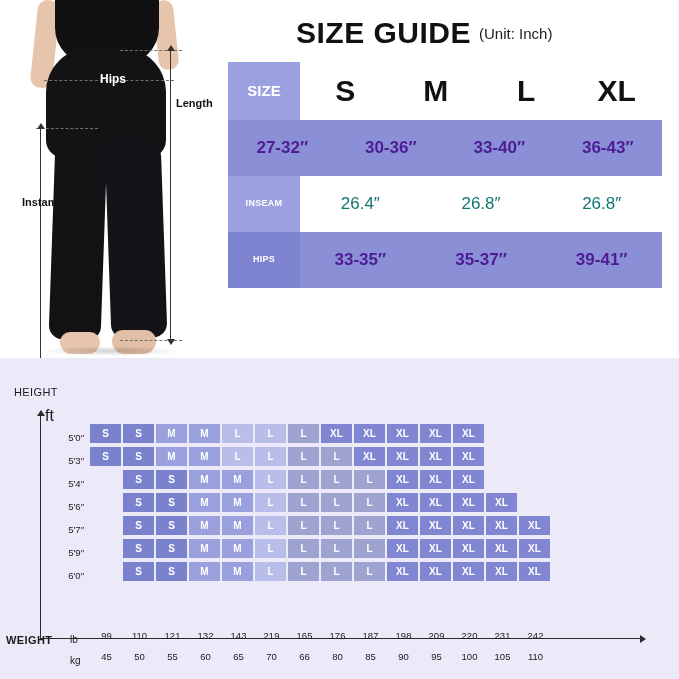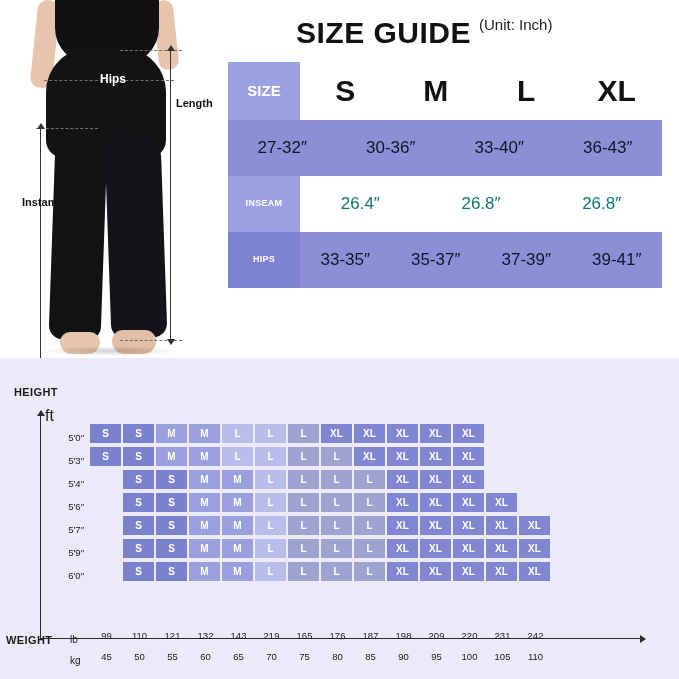--- a/index.html
+++ b/index.html
@@ -89,21 +89,21 @@
   }
   .arrow-v::before{ top:-5px; border-bottom:6px solid #333; }
   .arrow-v::after { bottom:-5px; border-top:6px solid #333; }
 
   .len-line { left:170px; top:50px; height:290px; }
   .ins-line { left:40px; top:128px; height:232px; }
 
   .dash-h { position:absolute; height:0; border-top:1px dashed #6f6f72; }
 
   
-  .sg-title-wrap { position:absolute; left:296px; top:16px; display:flex; align-items:flex-start; gap:8px; }
+  .sg-title-wrap { position:absolute; left:296px; top:16px; display:flex; align-items:center; gap:8px; }
   .sg-title { font-size:30px; font-weight:800; letter-spacing:.5px; color:#111; }
   .sg-unit { font-size:15px; color:#222; }
 
   .table { position:absolute; left:228px; top:62px; width:434px; }
   .row { display:flex; height:56px; align-items:stretch; }
   .row.head { height:58px; }
   .row.alt { background:#8b8fd6; }
   .row.plain { background:#ffffff; }
   .row.hips { background:#8b8fd6; }
 
@@ -114,37 +114,37 @@
   }
   .cell-label.dark { background:#7d83cf; }
   .cell-label .sub { display:block; font-size:6.5px; font-weight:600; letter-spacing:.3px; }
   .cell-label .main { font-size:9px; font-weight:700; letter-spacing:.3px; }
   .cell-label.big { font-size:15px; }
 
   .cell {
     flex:1; display:flex; align-items:center; justify-content:center;
     font-size:17px; color:#0f766e;
   }
-  .row.alt .cell, .row.hips .cell { color:#0f172a; font-weight:400; }
+  .row.alt .cell, .row.hips .cell { color:#4c1d95; font-weight:700; }
   .row.head .cell { font-size:30px; font-weight:800; color:#111; }
 
   .note {
     position:absolute; left:228px; top:357px; width:434px;
     text-align:center; font-size:10.5px; color:#3b3b3b;
   }
 
   .care { position:absolute; left:440px; top:388px; display:flex; gap:18px; align-items:center; }
   .care svg { display:block; }
 
   
   .bottom {
     position:absolute; left:0; top:358px; width:679px; height:321px;
     background:#ece9f8;
   }
-  .hdr-height { position:absolute; left:14px; top:28px; font-size:11px; font-weight:700; color:#1b1b1b; letter-spacing:.4px;}
+  .hdr-height { position:absolute; left:14px; top:28px; font-size:11px; font-weight:400; color:#1b1b1b; letter-spacing:.4px;}
   .hdr-weight { position:absolute; left:6px; top:276px; font-size:11px; font-weight:700; color:#1b1b1b; letter-spacing:.4px;}
   .unit-ft { position:absolute; left:45px; top:49px; font-size:16px; color:#1b1b1b; }
   .unit-lb { position:absolute; left:70px; top:276px; font-size:10px; color:#1b1b1b; }
   .unit-kg { position:absolute; left:70px; top:297px; font-size:10px; color:#1b1b1b; }
 
   .v-axis { position:absolute; left:40px; top:58px; width:1px; height:222px; background:#2b2b2b; }
   .v-axis::before{ content:""; position:absolute; left:-3.5px; top:-6px; width:0;height:0;
     border-left:4px solid transparent;border-right:4px solid transparent;border-bottom:6px solid #2b2b2b;}
   .h-axis { position:absolute; left:40px; top:280px; width:600px; height:1px; background:#2b2b2b; }
   .h-axis::after{ content:""; position:absolute; right:-6px; top:-3.5px; width:0;height:0;
@@ -229,21 +229,20 @@
         <div class="cell">26.8″</div>
         <div class="cell">26.8″</div>
       </div>
 
       <div class="row hips">
         <div class="cell-label dark">
           <span class="main">HIPS</span>
         </div>
         <div class="cell">33-35″</div>
         <div class="cell">35-37″</div>
-        <div class="cell">37-39″</div>
         <div class="cell">39-41″</div>
       </div>
     </div>
 
     <div class="note">Please allow for 0.2-0.5" size difference due to manual measurement.</div>
 
     <div class="care">
       <span>
         <svg width="38" height="30" viewBox="0 0 38 30">
           <path d="M3 8 L35 8 L31 27 L7 27 Z" fill="none" stroke="#2b2b2b" stroke-width="1.6"></path>
@@ -423,21 +422,21 @@
         <div class="wcell">242</div>
       </div>
     <div class="wrow kgrow" id="kgrow">
         <div class="wl"></div>
         <div class="wcell">45</div>
         <div class="wcell">50</div>
         <div class="wcell">55</div>
         <div class="wcell">60</div>
         <div class="wcell">65</div>
         <div class="wcell">70</div>
-        <div class="wcell">75</div>
+        <div class="wcell">66</div>
         <div class="wcell">80</div>
         <div class="wcell">85</div>
         <div class="wcell">90</div>
         <div class="wcell">95</div>
         <div class="wcell">100</div>
         <div class="wcell">105</div>
         <div class="wcell">110</div>
       </div>
   </div>
 

